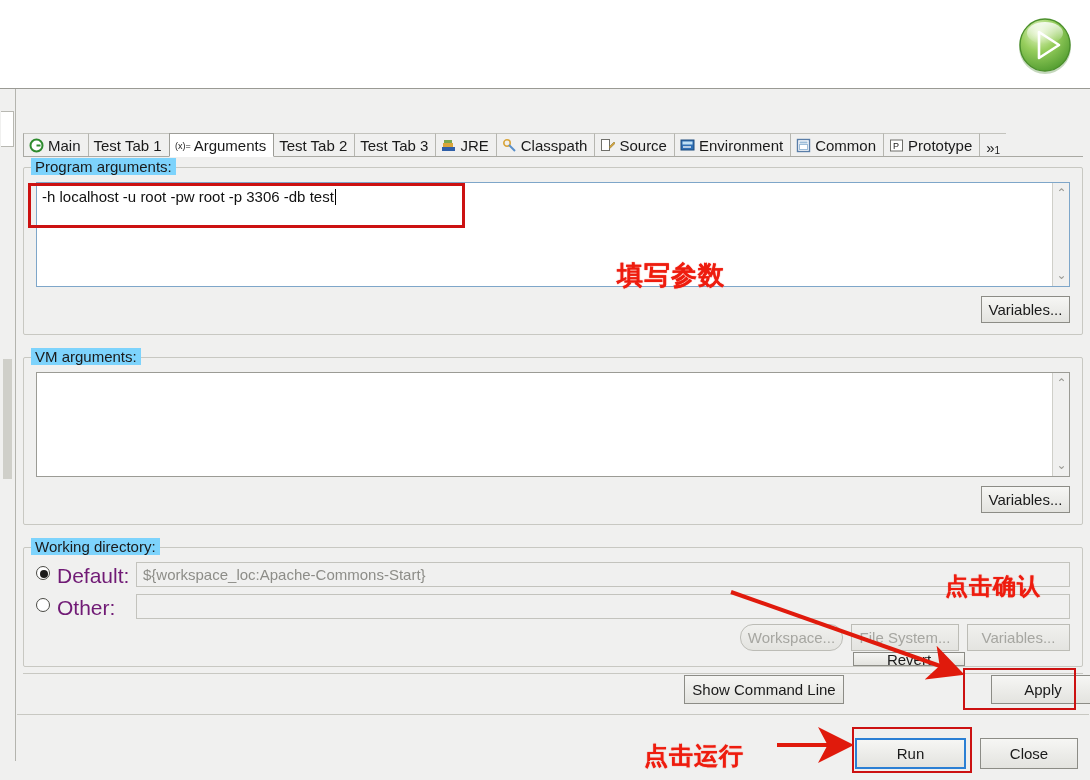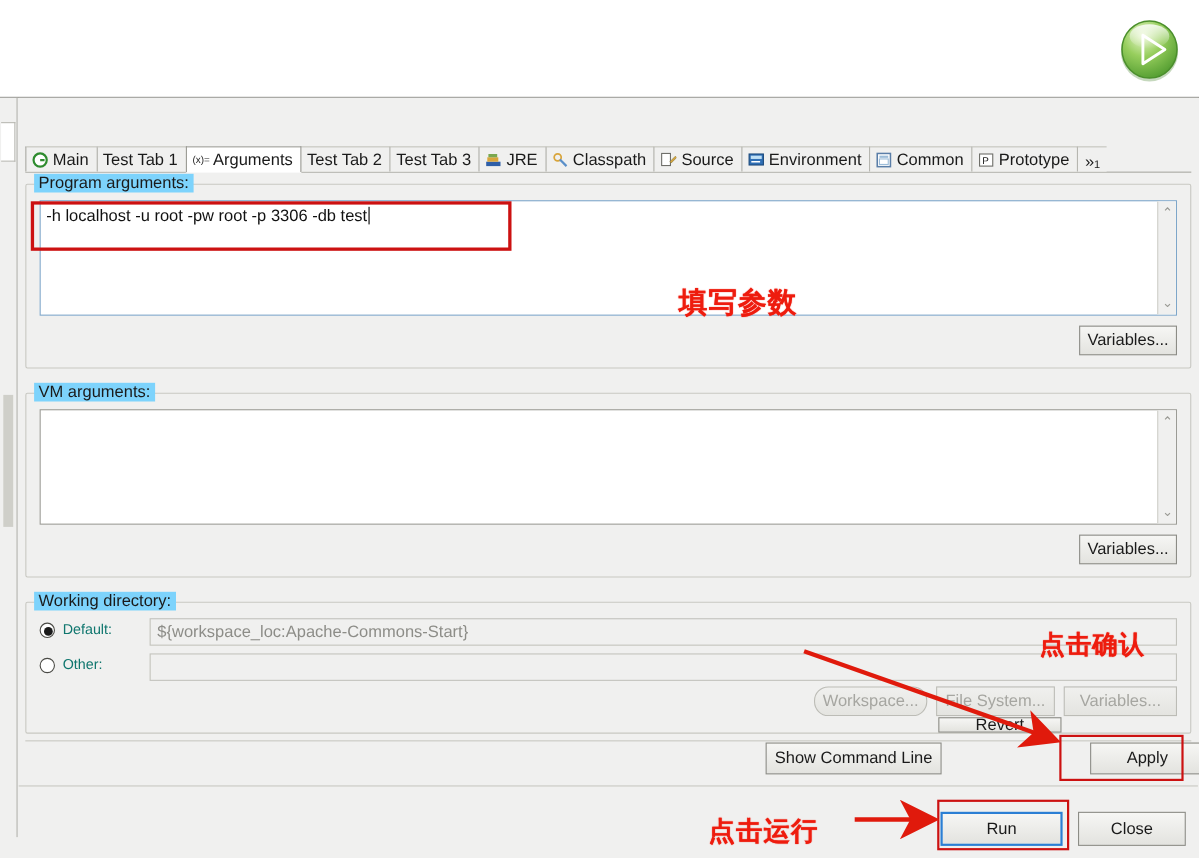--- a/index.html
+++ b/index.html
@@ -137,21 +137,21 @@
     white-space:nowrap;
   }
   .btn.disabled {
     color:#a6a6a1;
     background:linear-gradient(#f0f0ee,#e4e4e0);
     border:1px solid #bcbcb6;
   }
   .btn.focus { border:2px solid #2b7fd4; }
 
   
-  .radio-row { position:absolute; font-size:13px; color:#0f766e; }
+  .radio-row { position:absolute; font-size:21px; color:#701a75; }
   .radio {
     position:absolute; left:0; top:2px; width:14px; height:14px;
     border-radius:50%; border:1px solid #4a4a45; background:#fff;
   }
   .radio.on::after {
     content:""; position:absolute; left:3px; top:3px;
     width:8px; height:8px; border-radius:50%; background:#1a1a1a;
   }
   .radio-label { position:absolute; left:21px; top:0px; }
 
@@ -334,21 +334,21 @@
       </div>
       <div class="ro-field empty" style="left:112px; top:46px; width:934px; height:25px;"></div>
 
       <div class="btn disabled" style="left:716px; top:76px; width:103px; height:27px;border-radius:13px;">Workspace...</div>
       <div class="btn disabled" style="left:827px; top:76px; width:108px; height:27px;">File System...</div>
       <div class="btn disabled" style="left:943px; top:76px; width:103px; height:27px;">Variables...</div>
     </div>
 
     <div class="hsep" style="left:6px; top:584px; width:1060px;"></div>
 
-    <div class="btn" style="left:667px; top:586px; width:160px; height:29px;margin-left:12px;">Show Command Line</div>
+    <div class="btn" style="left:667px; top:586px; width:160px; height:29px;">Show Command Line</div>
     <div class="btn" style="left:836px; top:563px; width:112px; height:14px;">Revert</div>
     <div class="btn" style="left:957px; top:586px; width:104px; height:29px;margin-left:17px;">Apply</div>
 
     <div class="hsep" style="left:0px; top:625px; width:1072px;"></div>
 
     <div class="btn focus" style="left:838px; top:649px; width:111px; height:31px;">Run</div>
     <div class="btn" style="left:963px; top:649px; width:98px; height:31px;">Close</div>
 
   </div>
 

